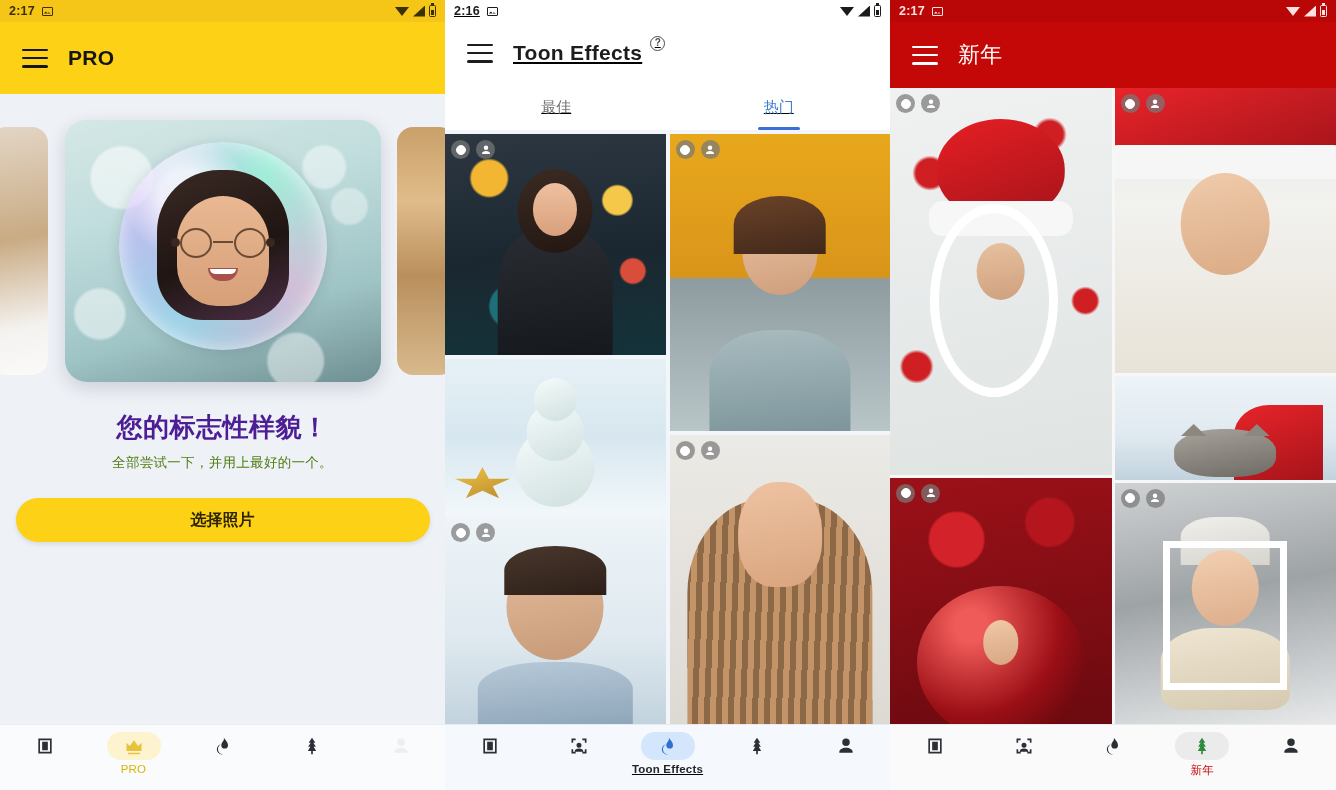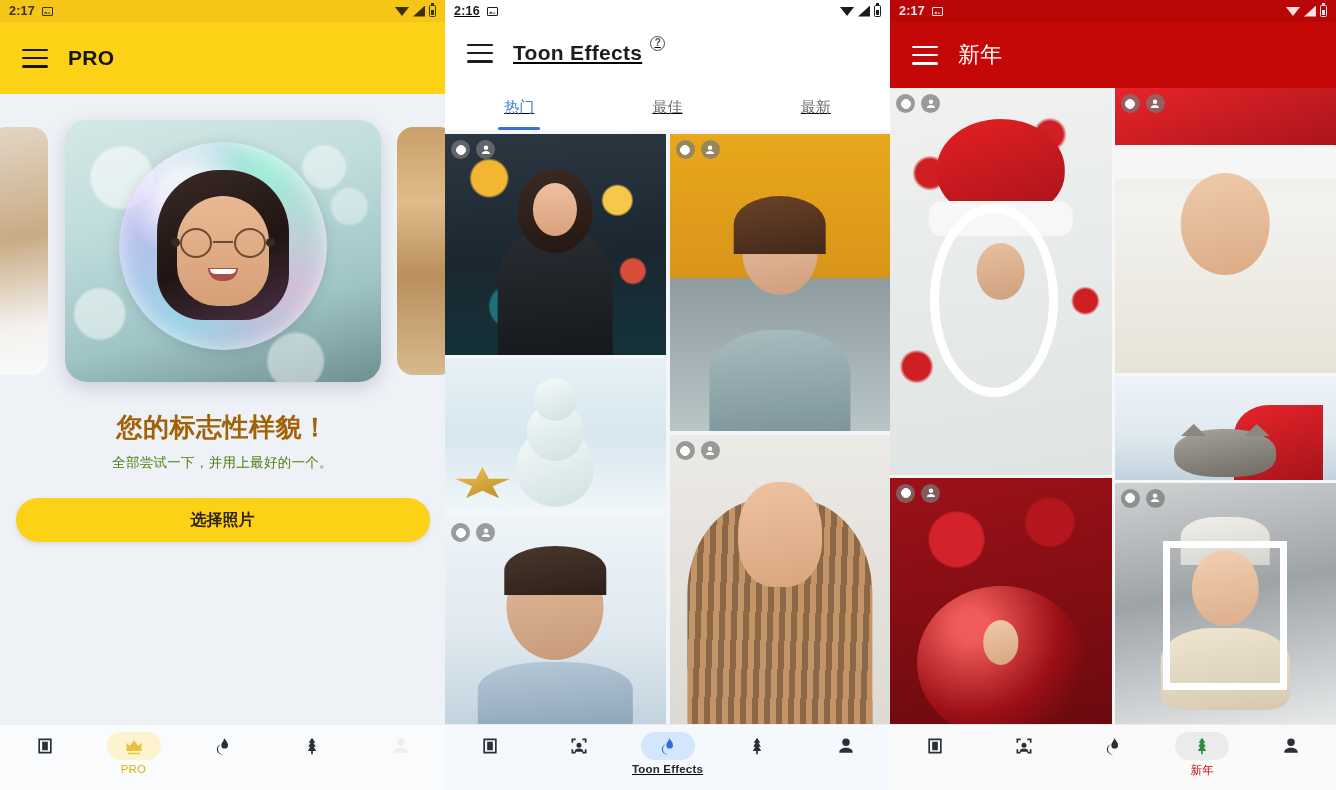--- a/index.html
+++ b/index.html
@@ -110,21 +110,21 @@
   .f-glass i { position:absolute; top:0; width:32px; height:30px; border:2.6px solid #6b4a34; border-radius:50%; }
   .f-glass i.l { left:3px; } .f-glass i.r { right:3px; }
   .f-glass b { position:absolute; left:36px; top:13px; width:20px; height:2.4px; background:#6b4a34; }
   .f-eye { position:absolute; width:9px; height:9px; border-radius:50%; background:#3a2720; top:68px; }
   .f-eye.l { left:18px; } .f-eye.r { right:18px; }
   .f-mouth { position:absolute; left:50%; top:98px; transform:translateX(-50%);
              width:30px; height:13px; border-radius:0 0 16px 16px; background:#a8504a; }
   .f-mouth::after { content:""; position:absolute; left:2px; top:1px; right:2px; height:5px;
              border-radius:0 0 9px 9px; background:#fff; }
 
-  .hero-title { margin-top:14px; font-size:26px; font-weight:bold; color:#a16207; letter-spacing:.5px; }
+  .hero-title { margin-top:14px; font-size:26px; font-weight:bold; color:#4c1d95; letter-spacing:.5px; }
   .hero-sub   { margin-top:9px; font-size:13.5px; color:#4d7c0f; letter-spacing:.3px; }
   .cta {
     margin-top:26px; width:414px; height:44px; border-radius:24px; border:none;
     background:#fcd116; color:#2e2400; font-size:16px; font-weight:bold; cursor:pointer;
     box-shadow:0 2px 5px rgba(0,0,0,.10);
   }
 
   
   .bottomnav { flex:0 0 66px; display:flex; align-items:flex-start; padding-top:7px;
                background:#fafbfd; border-top:1px solid #e8ebef; }
@@ -319,23 +319,22 @@
       <div class="hamburger">
           <span></span>
           <span></span>
           <span></span>
         </div>
       <div class="title">Toon Effects</div>
       <div class="help-icon">?</div>
     </div>
 
     <div class="tabs">
+      <div class="tab">最佳</div>
       <div class="tab active">热门</div>
-      <div class="tab">最佳</div>
-      <div class="tab">最新</div>
     </div>
 
     <div class="grid">
       <div class="col">
 
         <div class="cell art-bokeh" style="height:230px">
           <div class="badges">
             <span class="badge">
                 <svg viewBox="0 0 24 24">
                   <circle cx="12" cy="12" r="9" fill="none" stroke="#fff" stroke-width="2"></circle>

